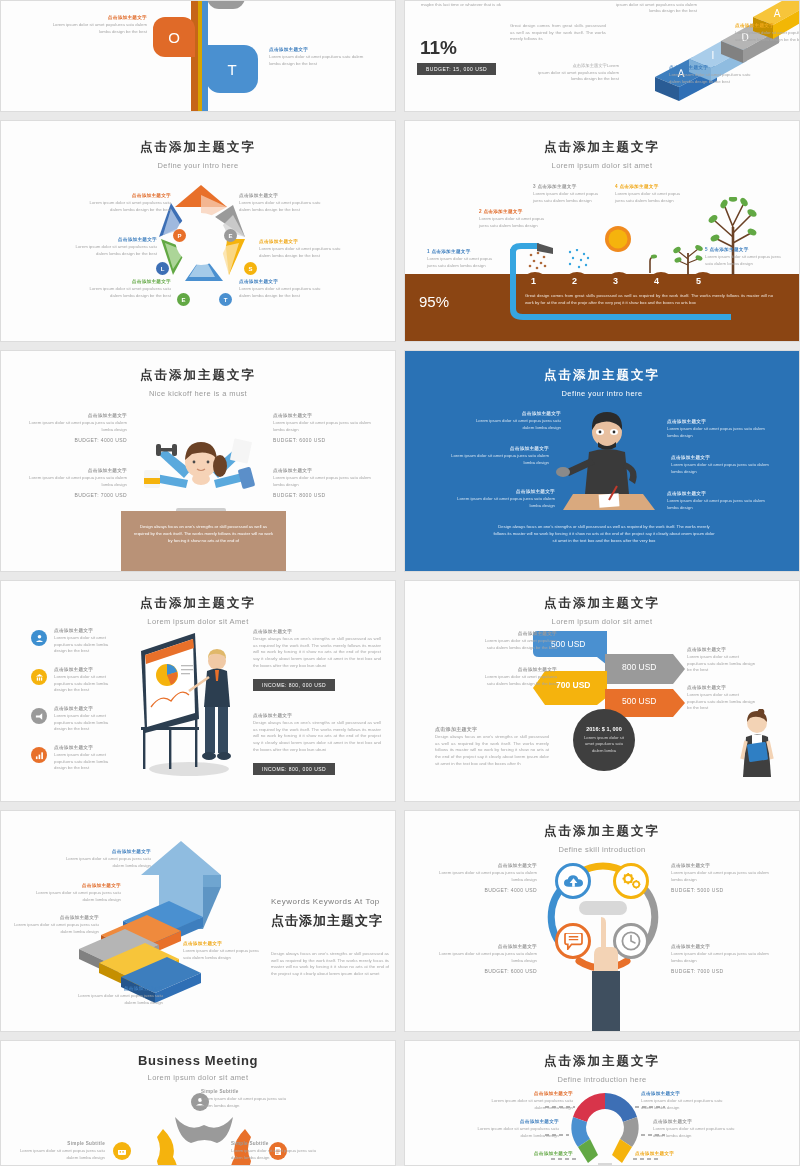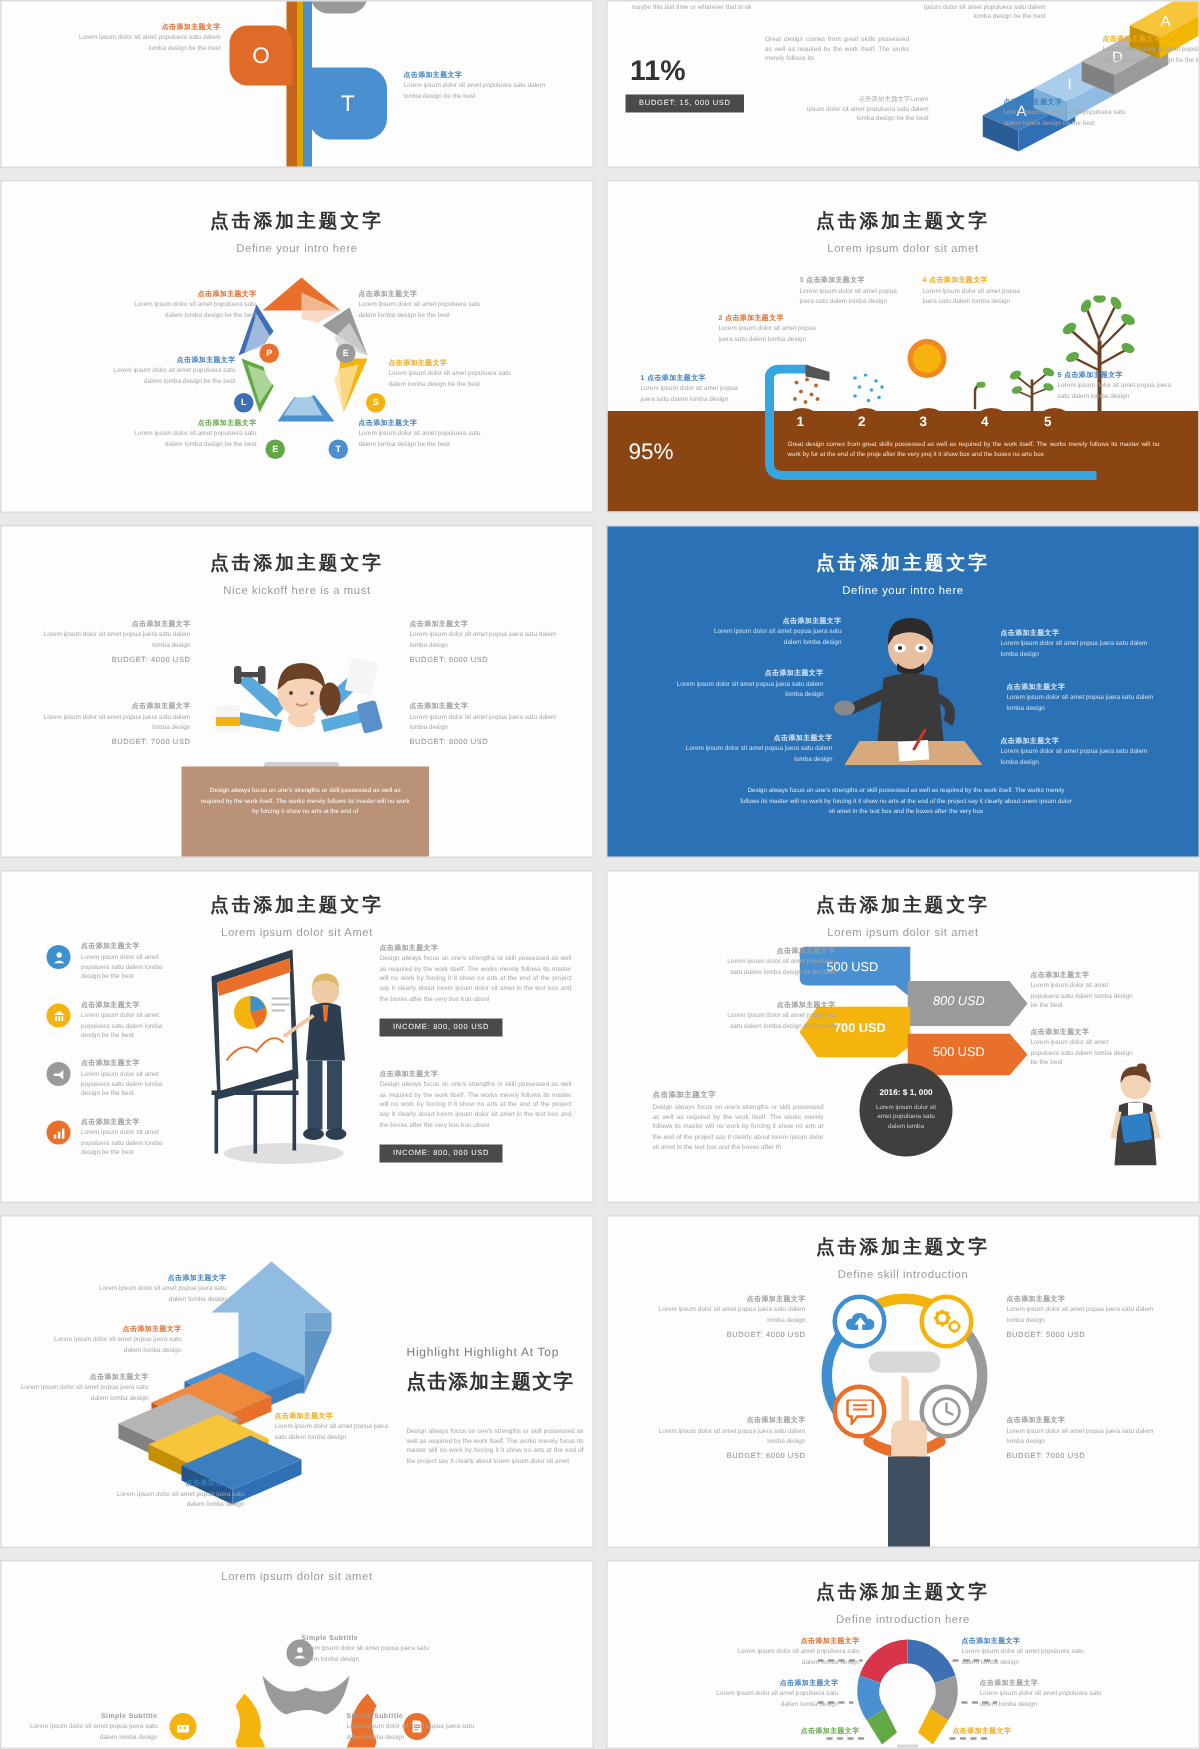--- a/index.html
+++ b/index.html
@@ -545,21 +545,21 @@
       <div class="sub">Lorem ipsum dolor sit amet</div>
 
       <svg class="abs" style="left:128px;top:50px;" width="74" height="34" viewBox="0 0 74 34">
         <path d="M0 4 Q0 0 5 0 L74 0 L74 34 L64 26 L6 26 Q0 26 0 21 Z" fill="#4a90d0"></path>
       </svg>
       <div class="abs" style="left:146px;top:58px;color:#fff;font-size:8.5px;">500 USD</div>
 
       <svg class="abs" style="left:200px;top:73px;" width="80" height="30" viewBox="0 0 80 30">
         <path d="M0 0 L68 0 L80 15 L68 30 L0 30 Z" fill="#9a9a9a"></path>
       </svg>
-      <div class="abs" style="left:217px;top:81px;color:#fff;font-size:8.5px;font-style:italic;">800 USD</div>
+      <div class="abs" style="left:217px;top:81px;color:#fff;font-size:8.5px;">800 USD</div>
 
       <svg class="abs" style="left:128px;top:90px;" width="74" height="34" viewBox="0 0 74 34">
         <path d="M0 17 L12 0 L74 0 L74 26 L64 34 L12 34 Z" fill="#f5b30d"></path>
       </svg>
       <div class="abs" style="left:151px;top:99px;color:#fff;font-size:8.5px;font-weight:bold;">700 USD</div>
 
       <svg class="abs" style="left:200px;top:108px;" width="80" height="28" viewBox="0 0 80 28">
         <path d="M0 0 L68 0 L80 14 L68 28 L0 28 Z" fill="#e8702a"></path>
       </svg>
       <div class="abs" style="left:217px;top:115px;color:#fff;font-size:8.5px;">500 USD</div>
@@ -649,21 +649,21 @@
       <div class="abs" style="left:182px;top:130px;width:82px;">
         <div class="hd c-yl">点击添加主题文字</div>
         <div class="bd">Lorem ipsum dolor sit amet popua juera satu dalem lomba design</div>
       </div>
       <div class="abs" style="left:72px;top:175px;width:90px;text-align:right;">
         <div class="hd c-blue">点击添加主题文字</div>
         <div class="bd">Lorem ipsum dolor sit amet popua juera satu dalem lomba design</div>
       </div>
 
       <div class="abs" style="left:270px;top:86px;width:118px;">
-        <div style="font-size:8px;color:#7a7a7a;letter-spacing:.5px;">Highlight Highlight At Top</div>
+        <div style="font-size:8px;color:#7a7a7a;letter-spacing:.5px;">Keywords Keywords At Top</div>
         <div style="font-size:13px;font-weight:bold;color:#333;letter-spacing:1px;line-height:1.45;margin-top:6px;">点击添加主题文字</div>
         <div class="bd" style="margin-top:20px;text-align:justify;">Design always focus on one's strengths or skill possessed as well as required by the work itself. The works merely focus its master will no work by forcing it it show no arts at the end of the project say it clearly about lorem ipsum dolor sit amet</div>
       </div>
     </div>
 
     <div class="slide">
       <div class="ttl" style="margin-top:12px;">点击添加主题文字</div>
       <div class="sub">Define skill introduction</div>
 
       <svg class="abs" style="left:140px;top:46px;" width="116" height="120" viewBox="0 0 116 120">
@@ -735,20 +735,21 @@
         <div class="hd c-gy">点击添加主题文字</div>
         <div class="bd">Lorem ipsum dolor sit amet popua juera satu dalem lomba design</div>
         <div class="budget">BUDGET:  7000 USD</div>
       </div>
     </div>
   </div>
 
   <div class="row r6">
 
     <div class="slide">
+      <div class="ttl" style="margin-top:12px;font-size:13px;letter-spacing:.6px;">Business Meeting</div>
       <div class="sub">Lorem ipsum dolor sit amet</div>
 
       <svg class="abs" style="left:128px;top:62px;" width="150" height="80" viewBox="0 0 150 80">
         <path d="M46 14 Q60 30 75 22 Q90 30 104 14 Q100 36 88 40 Q76 34 62 40 Q50 36 46 14 Z" fill="#9a9a9a"></path>
         <path d="M34 26 Q48 40 44 54 Q52 66 46 80 Q30 70 28 58 Q34 46 28 34 Z" fill="#f5b30d"></path>
         <path d="M116 26 Q102 40 106 54 Q98 66 104 80 Q120 70 122 58 Q116 46 122 34 Z" fill="#e8702a"></path>
       </svg>
 
       <div class="icirc" style="left:190px;top:52px;width:18px;height:18px;background:#9a9a9a;">
         <svg width="10" height="10" viewBox="0 0 10 10">

